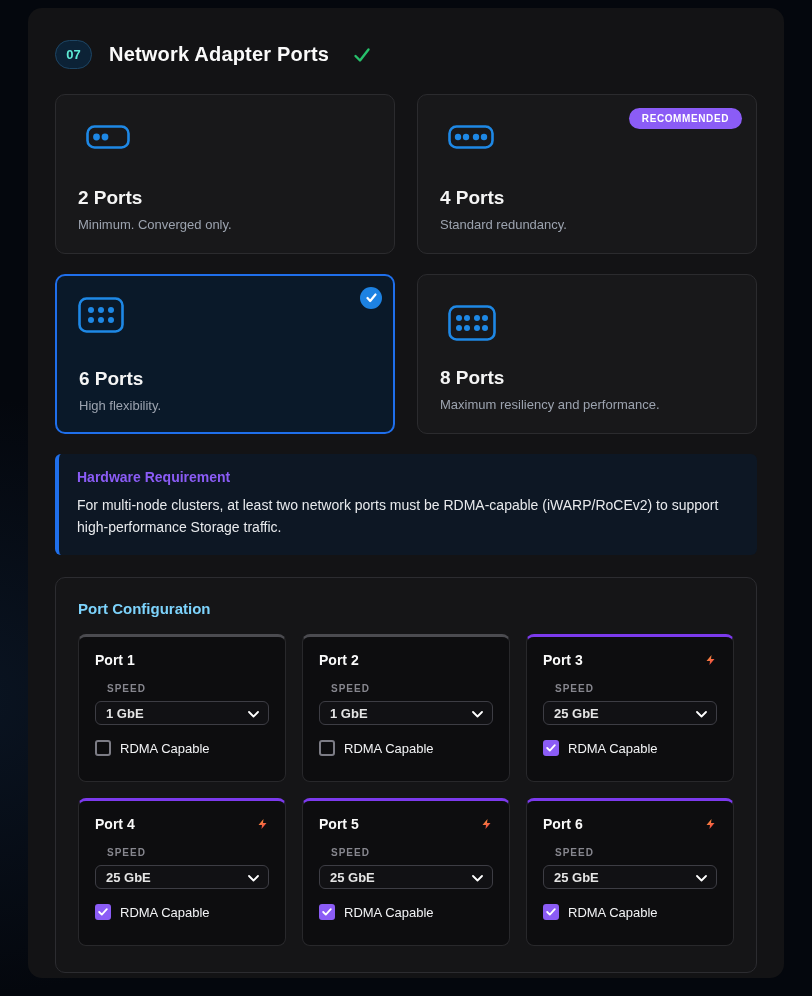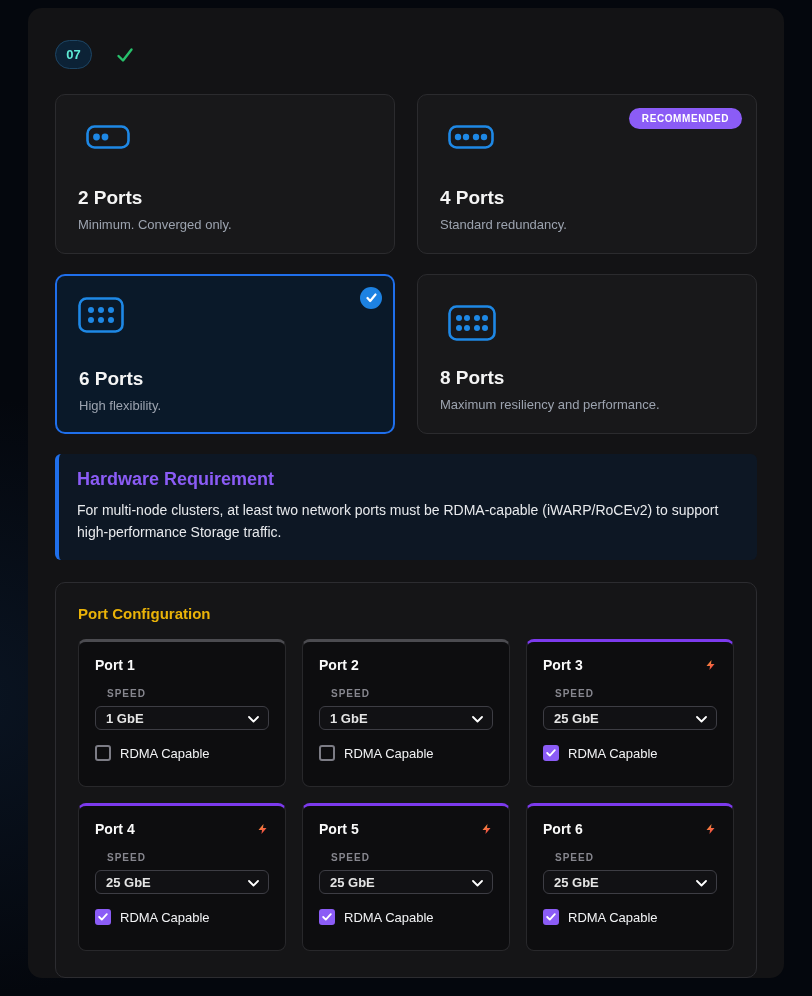--- a/index.html
+++ b/index.html
@@ -43,28 +43,28 @@
   }
   .sel-badge {
     position:absolute; top:11px; right:11px; width:22px; height:22px; border-radius:50%;
     background:#1d82e2; display:flex; align-items:center; justify-content:center;
   }
   
   .hw-box {
     margin-top:20px; background:#0d1724; border-left:4px solid #1f6feb;
     border-radius:6px; padding:15px 18px 17px;
   }
-  .hw-title { color:#8b5cf6; font-size:18px; font-weight:bold; }
+  .hw-title { color:#8b5cf6; font-size:14px; font-weight:bold; }
   .hw-body { margin-top:9px; font-size:14px; line-height:22px; color:#e8eaed; max-width:660px; }
   
   .pc-section {
     margin-top:22px; background:#151517; border:1px solid #2c2c30;
     border-radius:10px; padding:22px 22px 26px;
   }
-  .pc-title { font-size:15px; font-weight:bold; color:#eab308; }
+  .pc-title { font-size:15px; font-weight:bold; color:#7dd3fc; }
   .pc-grid { margin-top:17px; display:grid; grid-template-columns:1fr 1fr 1fr; gap:16px; }
   .port-card {
     height:148px; background:#0d0d0f; border:1px solid #28282b;
     border-top:3px solid #4b4b50; border-radius:8px; padding:15px 16px;
   }
   .port-card.rdma { border-top-color:#7c3aed; }
   .port-head { display:flex; align-items:center; justify-content:space-between; }
   .port-name { font-size:14px; font-weight:bold; color:#fafafa; }
   .speed-label { margin-top:15px; font-size:10px; font-weight:bold; letter-spacing:1px; color:#86868e;margin-left:12px; }
   .sel-wrap { position:relative; margin-top:7px; }
@@ -92,20 +92,21 @@
       <stop offset="0" stop-color="#f9a23c"></stop>
       <stop offset="1" stop-color="#ef4444"></stop>
     </linearGradient>
   </defs>
 </svg>
 
 <div class="panel">
 
   <div class="hdr">
     <div class="step-badge">07</div>
+    <div class="page-title">Network Adapter Ports</div>
     <span class="hdr-check">
       <svg width="20" height="20" viewBox="0 0 20 20">
           <polyline points="3.5,11 8,15.5 16.5,4.5" fill="none" stroke="#27c06b" stroke-width="2.4" stroke-linecap="round" stroke-linejoin="round"></polyline>
         </svg>
     </span>
   </div>
 
   <div class="opt-grid">
 
     <div class="opt-card">

